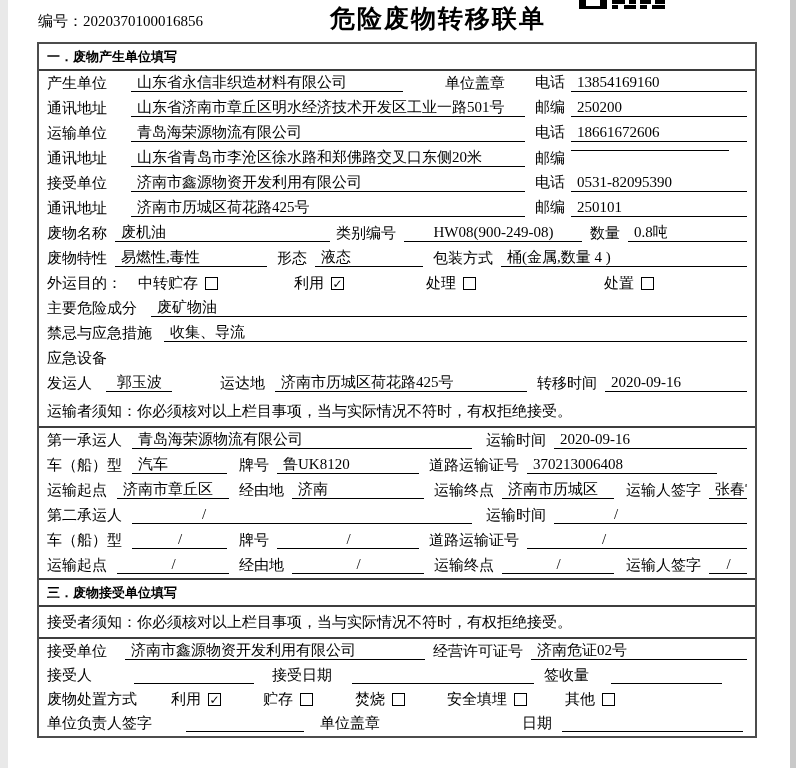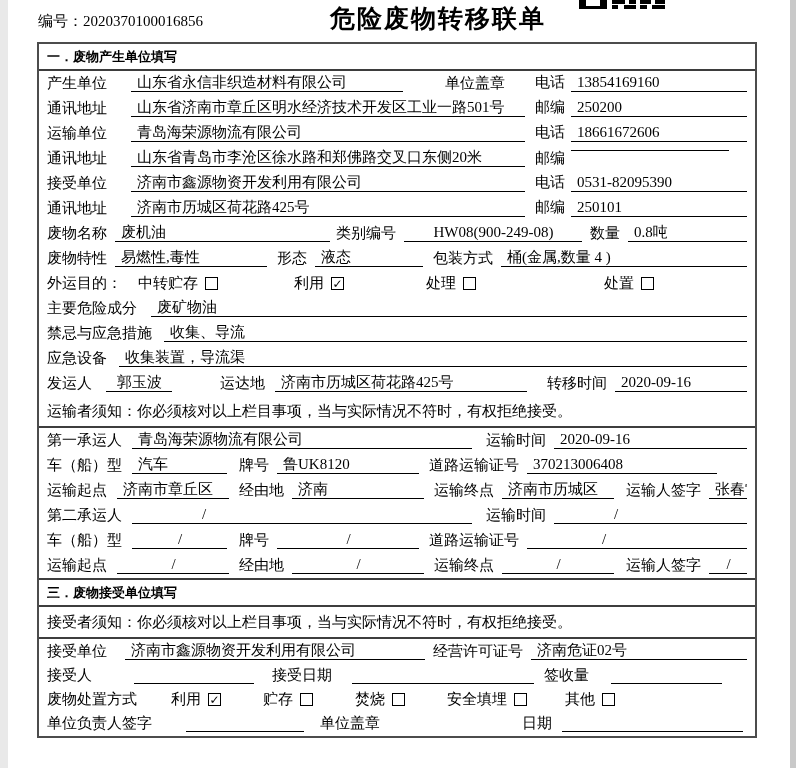--- a/index.html
+++ b/index.html
@@ -192,29 +192,28 @@
     <span class="val grow" style="margin-left:14px;">废矿物油</span>
   </div>
 
   <div class="row">
     <span class="lbl">禁忌与应急措施</span>
     <span class="val grow" style="margin-left:12px;">收集、导流</span>
   </div>
 
   <div class="row">
     <span class="lbl">应急设备</span>
-    <span class="val grow" style="margin-left:12px;">收集装置，导流渠</span>
   </div>
 
   <div class="row">
     <span class="lbl">发运人</span>
     <span class="val ctr" style="width:66px;margin-left:14px;">郭玉波</span>
     <span class="lbl" style="margin-left:48px;">运达地</span>
     <span class="val" style="width:252px;margin-left:10px;">济南市历城区荷花路425号</span>
-    <span class="lbl" style="margin-left:20px;">转移时间</span>
+    <span class="lbl" style="margin-left:10px;">转移时间</span>
     <span class="val grow" style="margin-left:8px;">2020-09-16</span>
   </div>
 
   <div class="notice">运输者须知：你必须核对以上栏目事项，当与实际情况不符时，有权拒绝接受。</div>
 
   <div class="row">
     <span class="lbl">第一承运人</span>
     <span class="val" style="width:340px;margin-left:10px;">青岛海荣源物流有限公司</span>
     <span class="lbl" style="margin-left:14px;">运输时间</span>
     <span class="val grow" style="margin-left:8px;">2020-09-16</span>

